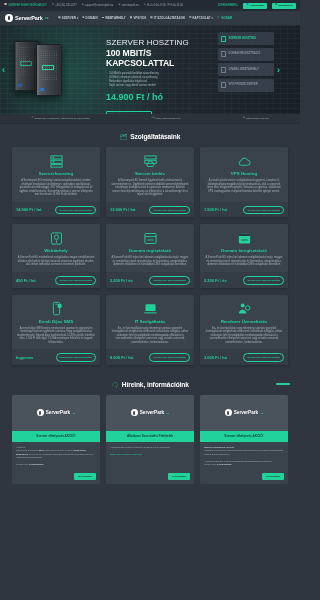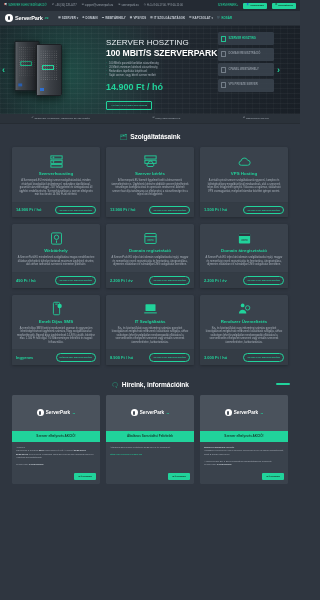--- a/index.html
+++ b/index.html
@@ -276,21 +276,21 @@
         <div class="dots"></div>
         <div class="badge"></div>
         <div class="led"></div>
       </div>
     </div>
     <div class="hero-arrow left">‹</div>
     <div class="hero-arrow right">›</div>
 
     <div class="hero-copy">
       <div class="hero-t1">SZERVER HOSZTING</div>
-      <div class="hero-t2">100 MBIT/S SZERVERPARK</div>
+      <div class="hero-t2">100 MBIT/S KAPCSOLATTAL</div>
       <ul class="hero-list">
         <li>100 Mbit/s garantált korlátlan sávszélesség</li>
         <li>20 Mbit/s minimum kötelező sávszélesség</li>
         <li>Redundáns tápellátás kiépítéssel</li>
         <li>Saját szerver, vagy bérelt szerver mellett</li>
       </ul>
       <div class="hero-price">14.900 Ft / hó</div>
       <div class="hero-cta">AJÁNLATOT MEGTEKINTEM</div>
     </div>
 

